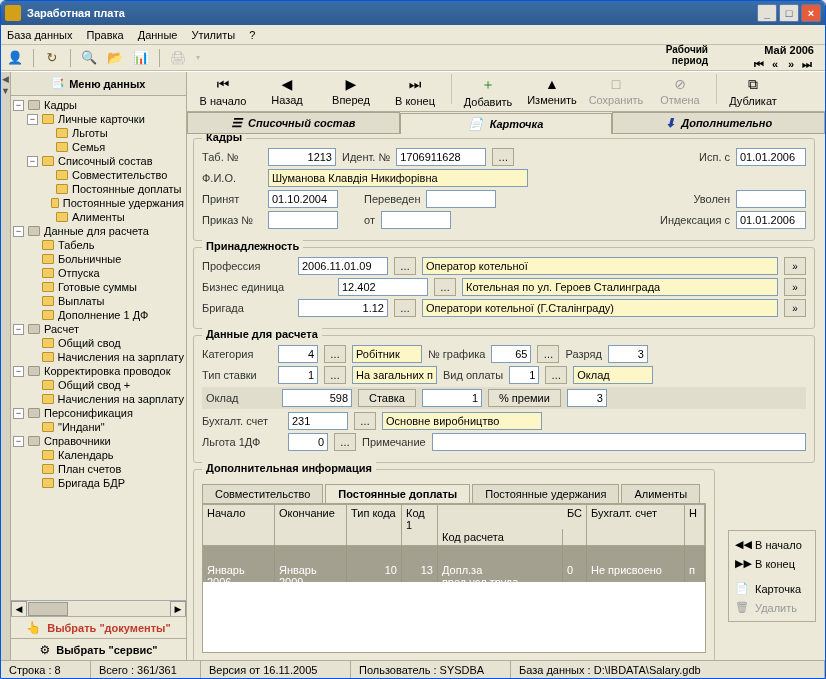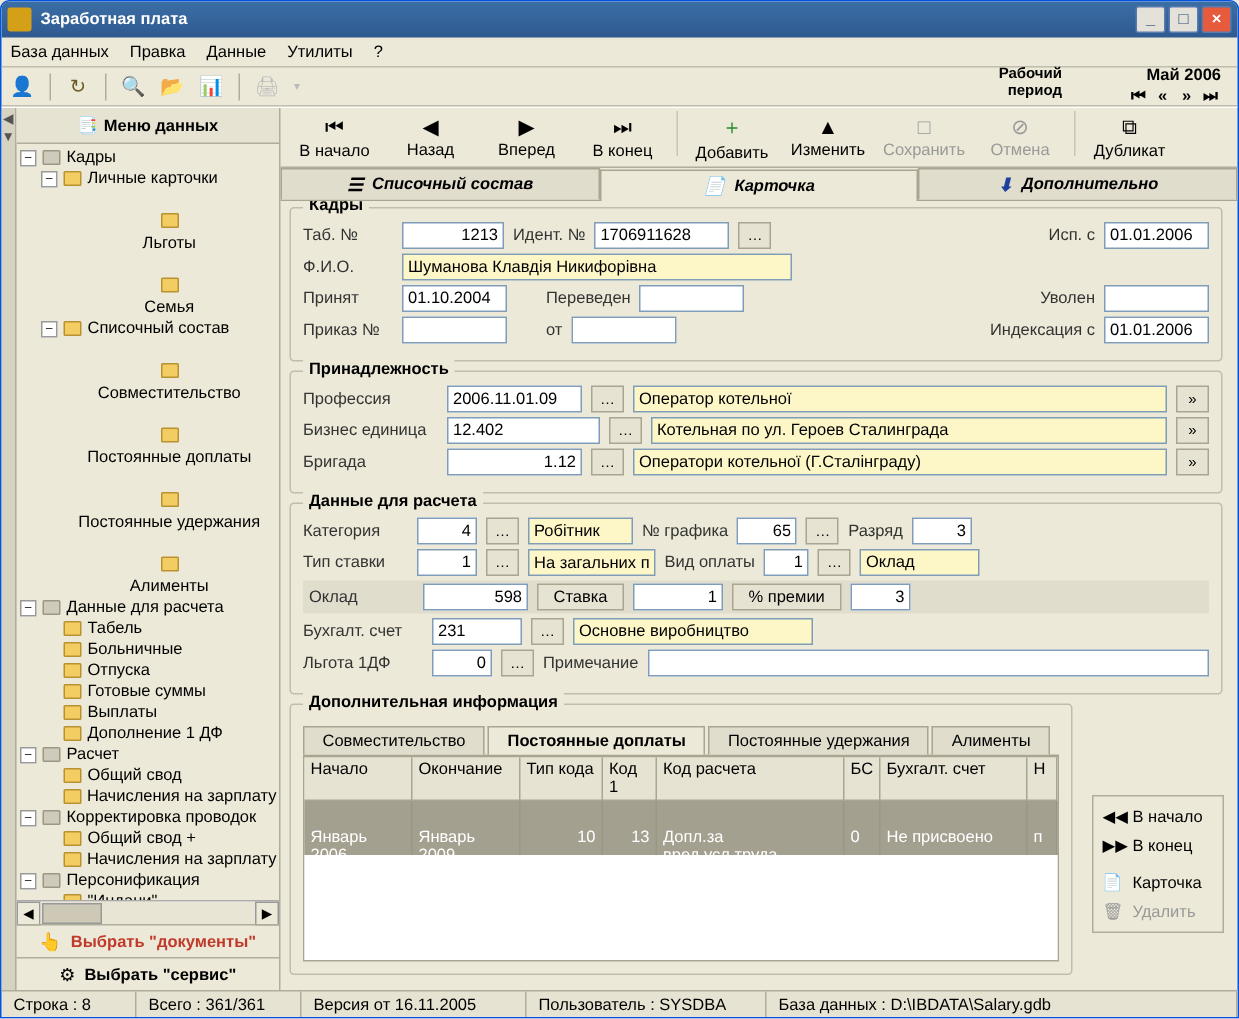--- a/index.html
+++ b/index.html
@@ -23,21 +23,21 @@
   .arrows { width:10px; background:#d6d3c3; border-right:1px solid #b0ad9d; display:flex; flex-direction:column; gap:2px; align-items:center; padding-top:2px;}
   .arrows span { font-size:9px; color:#555; cursor:pointer; }
   .sidebar { width:176px; border-right:1px solid #b0ad9d; display:flex; flex-direction:column; }
   .sidehdr { height:24px; display:flex; align-items:center; justify-content:center; font-weight:bold; border-bottom:1px solid #b0ad9d; gap:4px; background:#e6e3d3;}
   .tree { flex:1; overflow:auto; padding:2px; background:#ece9d8;}
   .tn { display:flex; align-items:center; gap:4px; padding:1px 0; cursor:pointer; white-space:nowrap;}
   .tn .pm { width:11px; height:11px; border:1px solid #999; background:#fff; font-size:9px; line-height:9px; text-align:center; color:#333;}
   .tn .pm.none { border:none; background:none; }
   .fold { width:12px; height:10px; background:#f3cd61; border:1px solid #b89130; border-radius:1px; }
   .fold.g { background:#cfcabc; border-color:#9c9784;}
-  .ind1 { padding-left:14px; } .ind2 { padding-left:28px;flex-direction:column; }
+  .ind1 { padding-left:14px; } .ind2 { padding-left:28px; }
   .hscroll { height:16px; background:#ddd; border-top:1px solid #aaa; display:flex;}
   .hscroll .ar { width:16px;height:16px;background:#ece9d8;border:1px solid #999;font-size:9px;display:flex;align-items:center;justify-content:center;}
   .hscroll .track{flex:1;background:#e8e5d5;}
   .hscroll .thumb{width:40px;height:14px;margin:1px;background:#cec9b6;border:1px solid #999;}
   .sidebtn { height:22px; display:flex; align-items:center; justify-content:center; border-top:1px solid #b0ad9d; gap:6px; cursor:pointer;}
   .sidebtn span.ic{font-size:12px;}
   .sidebtn span.lab{font-weight:bold;}
   .sidebtn .red{color:#c03a2b;}
   .content { flex:1; display:flex; flex-direction:column; min-width:0;}
   .navtb { height:40px; display:flex; align-items:flex-start; gap:4px; padding:2px 6px; border-bottom:1px solid #b0ad9d; }
@@ -384,21 +384,21 @@
           <div class="gtitle">Принадлежность</div>
           <div class="row">
             <span class="lbl" style="width:90px;">Профессия</span>
             <input class="fld" style="width: 90px;" value="2006.11.01.09">
             <div class="ddd">…</div>
             <input class="fld yel" style="flex: 1 1 0%;" value="Оператор котельної">
             <div class="ddd">»</div>
           </div>
           <div class="row">
             <span class="lbl" style="width:90px;">Бизнес единица</span>
-            <input class="fld" style="width: 102px;" value="12.402">
+            <input class="fld" style="width: 90px; margin-left: 40px;" value="12.402">
             <div class="ddd">…</div>
             <input class="fld yel" style="flex: 1 1 0%;" value="Котельная по ул. Героев Сталинграда">
             <div class="ddd">»</div>
           </div>
           <div class="row">
             <span class="lbl" style="width:90px;">Бригада</span>
             <input class="fld ra" style="width: 90px;" value="1.12">
             <div class="ddd">…</div>
             <input class="fld yel" style="flex: 1 1 0%;" value="Оператори котельної (Г.Сталінграду)">
             <div class="ddd">»</div>
@@ -462,21 +462,21 @@
             <div class="st active">Постоянные доплаты</div>
             <div class="st">Постоянные удержания</div>
             <div class="st">Алименты</div>
           </div>
           <div class="grid">
             <div class="hdr">
               <div class="cell" style="width:72px;">Начало</div>
               <div class="cell" style="width:72px;">Окончание</div>
               <div class="cell" style="width:55px;">Тип кода</div>
               <div class="cell" style="width:36px;">Код 1</div>
-              <div class="cell" style="width:125px;">Код расчета</div>
+              <div class="cell" style="width:125px;margin-top:24px;">Код расчета</div>
               <div class="cell" style="width:24px;">БС</div>
               <div class="cell" style="flex:1;">Бухгалт. счет</div>
               <div class="cell" style="width:20px;">Н</div>
             </div>
             <div class="datarow">
               <div class="cell" style="width:72px;">Январь 2006</div>
               <div class="cell" style="width:72px;">Январь 2009</div>
               <div class="cell" style="width:55px;text-align:right;">10</div>
               <div class="cell" style="width:36px;text-align:right;">13</div>
               <div class="cell" style="width:125px;">Допл.за вред.усл.труда</div>

